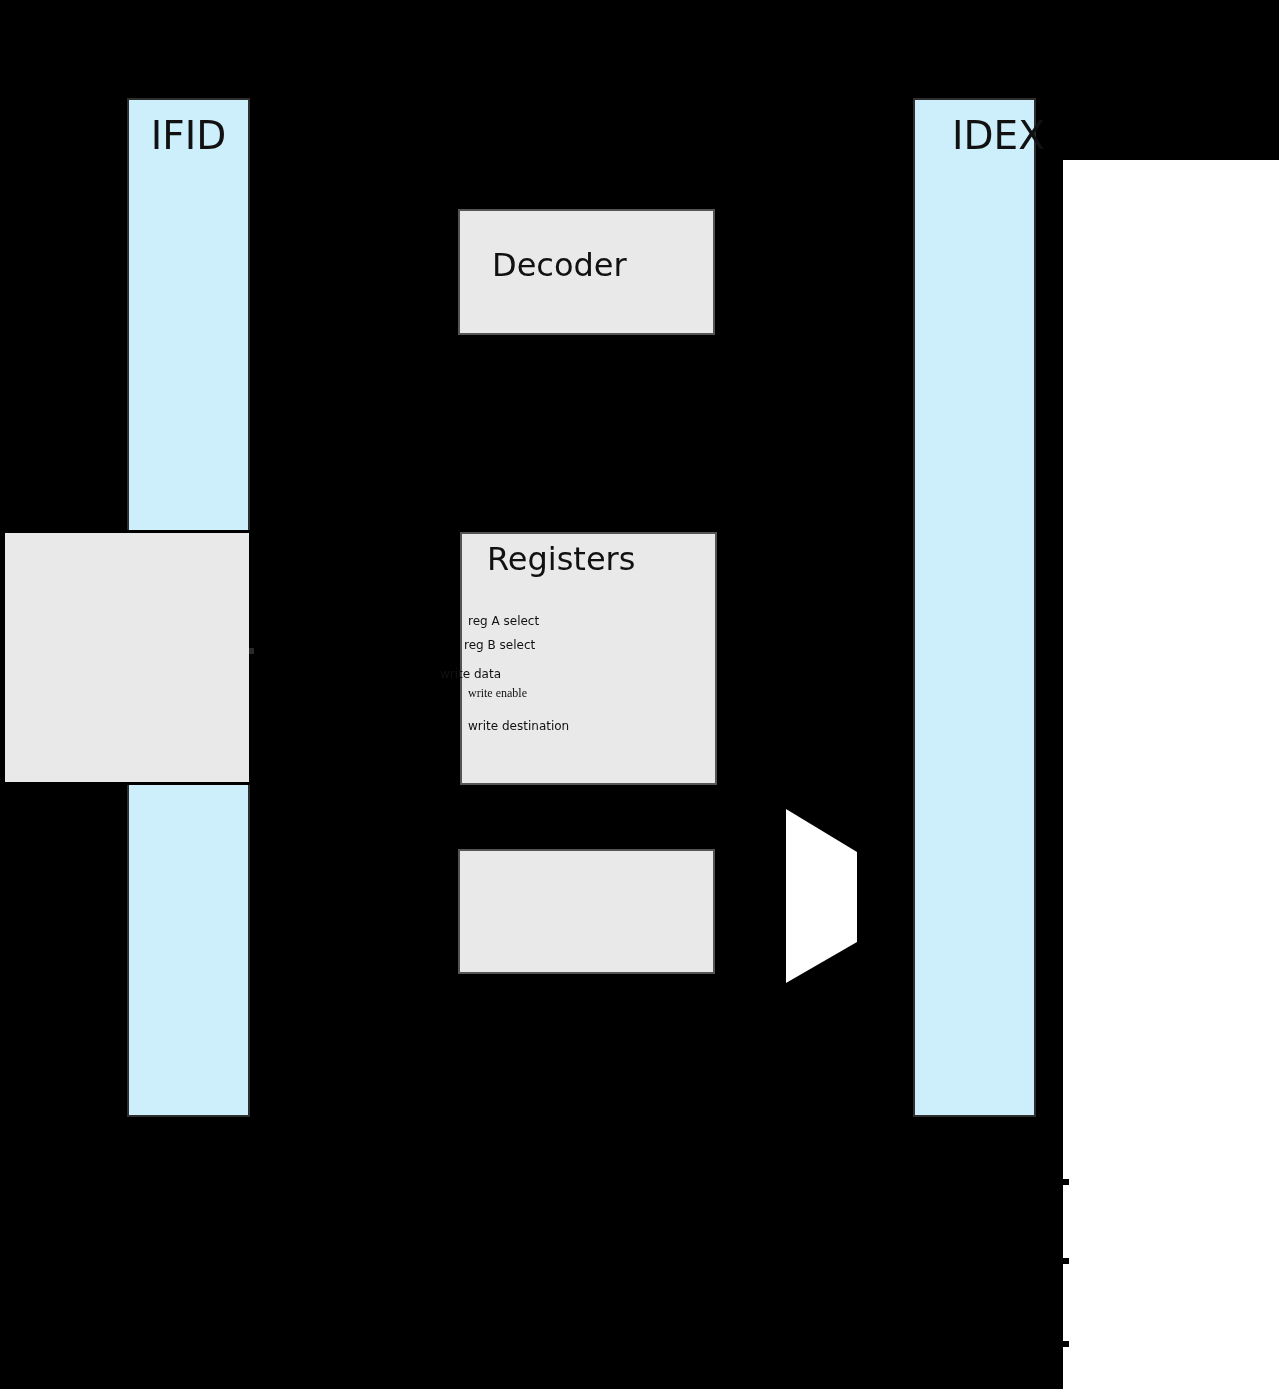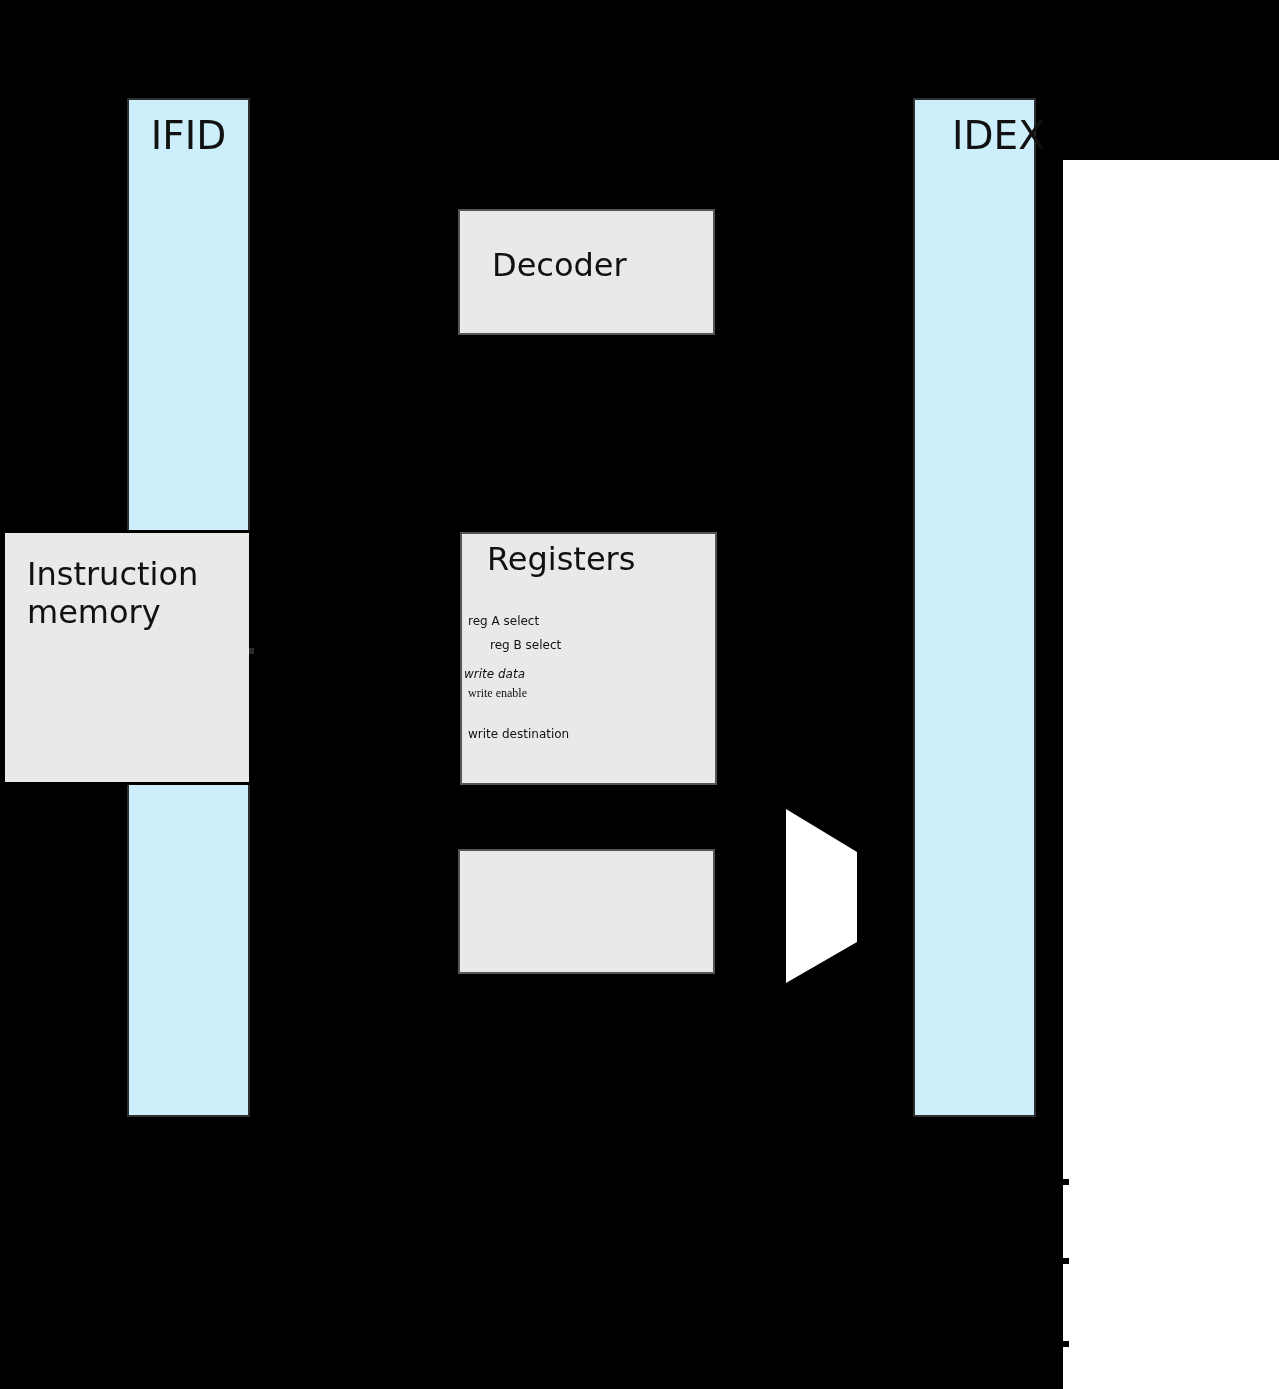--- a/index.html
+++ b/index.html
@@ -107,32 +107,31 @@
   <div class="abs white-region"></div>
 
   <div class="abs pipe-bar ifid"></div>
 
   <div class="abs pipe-bar idex"></div>
 
   <div class="abs bar-label ifid">IFID</div>
   <div class="abs bar-label idex">IDEX</div>
 
   <div class="abs block imem"></div>
-  <div class="abs block-label imem">Instruction memory</div>
 
   <div class="abs block decoder"></div>
   <div class="abs block-label decoder">Decoder</div>
 
   <div class="abs block registers"></div>
   <div class="abs block-label registers">Registers</div>
   <div class="abs port-label" style="left:468px; top:615px;">reg A select</div>
-  <div class="abs port-label" style="left:490px; top:639px;">reg B select</div>
-  <div class="abs port-label" style="left:464px; top:668px;font-style:italic;">write data</div>
+  <div class="abs port-label" style="left:464px; top:639px;">reg B select</div>
+  <div class="abs port-label" style="left:440px; top:668px;">write data</div>
   <div class="abs port-label" style="left:468px; top:687px;font-family:Liberation Serif, serif;">write enable</div>
-  <div class="abs port-label" style="left:468px; top:720px;margin-top:8px;">write destination</div>
+  <div class="abs port-label" style="left:468px; top:720px;">write destination</div>
 
   <div class="abs block immediate"></div>
 
   <svg class="abs mux-svg" width="72" height="175" viewBox="0 0 72 175">
     <polygon points="0,0 71,43 71,133 0,174" fill="#ffffff"></polygon>
   </svg>
 
   <div class="abs stub s1"></div>
   <div class="abs stub s2"></div>
   <div class="abs stub s3"></div>

